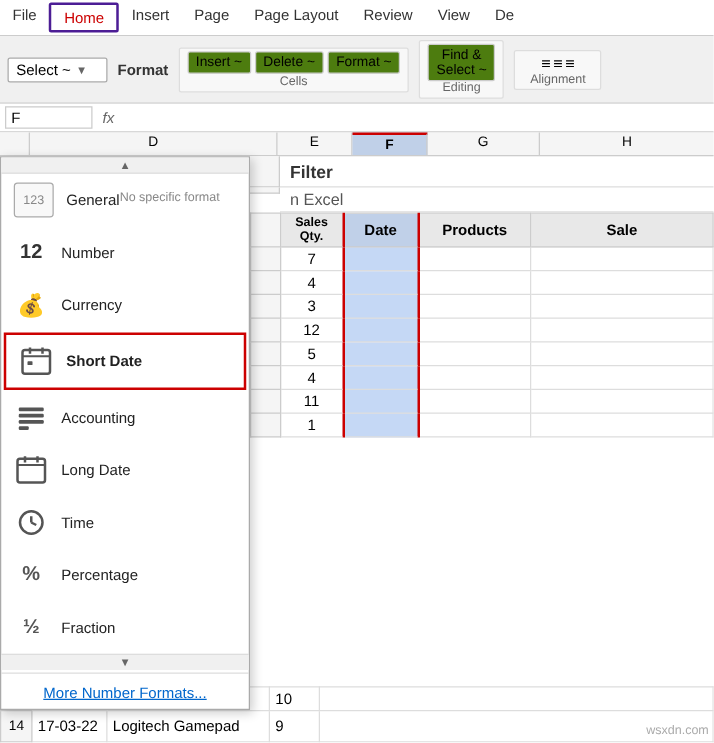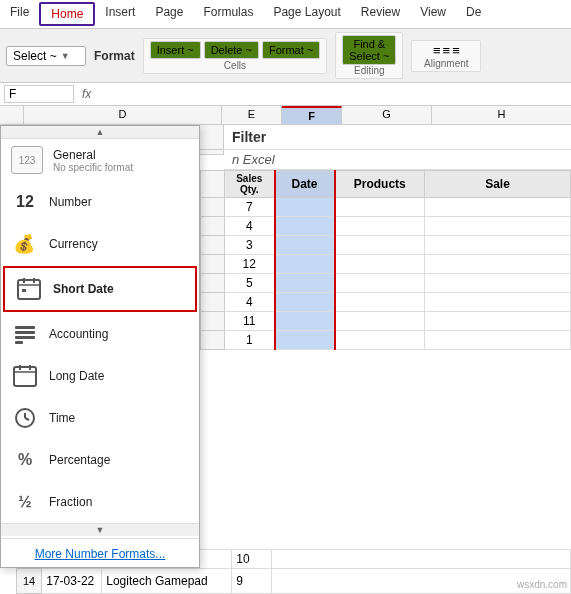--- a/index.html
+++ b/index.html
@@ -19,39 +19,38 @@
     
     .formula-bar { display: flex; align-items: center; border-bottom: 1px solid #ccc; padding: 2px 4px; gap: 4px; background: #fff; }
     .name-box { border: 1px solid #ccc; padding: 1px 4px; width: 70px; font-size: 12px; }
     .fx-label { font-size: 12px; color: #666; padding: 0 4px; font-style: italic; }
     .formula-input { flex: 1; border: none; outline: none; font-size: 12px; }
 
     
     .dropdown-overlay { position: absolute; top: 0; left: 0; z-index: 100; background: #fff; border: 1px solid #aaa; box-shadow: 2px 2px 8px rgba(0,0,0,0.2); width: 200px; }
     .dropdown-item { display: flex; align-items: center; padding: 7px 10px; gap: 10px; cursor: pointer; }
     .dropdown-icon { width: 28px; height: 28px; display: flex; align-items: center; justify-content: center; font-size: 18px; color: #555; flex-shrink: 0; }
-    .dropdown-text { display: flex; flex-direction: column; }
+    .dropdown-text { display: flex; flex-direction: row; }
     .dropdown-main { font-size: 12px; font-weight: 500; color: #222; }
     .dropdown-sub { font-size: 10px; color: #888; }
     .dropdown-divider { border-top: 1px solid #ddd; margin: 2px 0; }
     .dropdown-more { text-align: center; padding: 6px 10px; font-size: 12px; color: #0066cc; cursor: pointer; text-decoration: underline; }
 
     
     .main-content { display: flex; position: relative; }
     .watermark { position: absolute; bottom: 4px; right: 4px; font-size: 10px; color: #aaa; }
   </style>
 </head>
 <body>
 
 <div class="menu-bar">
   <span class="menu-item">File</span>
   <span class="menu-item active">Home</span>
   <span class="menu-item">Insert</span>
   <span class="menu-item">Page</span>
-  <span class="menu-item">Formulas</span>
   <span class="menu-item">Page Layout</span>
   <span class="menu-item">Review</span>
   <span class="menu-item">View</span>
   <span class="menu-item">De</span>
 </div>
 
 <div class="ribbon" style="background:#f0f0f0; padding:3px 6px; display:flex; align-items:center; gap:8px; border-bottom:1px solid #ccc;">
 
   <div style="display:flex; align-items:center; gap:8px;">
     <div class="select-box">
@@ -212,21 +211,21 @@
   </div>
 
   <div style="position:absolute; left:200px; top:0; right:0; bottom:0;">
 
     <div style="display:flex; align-items:stretch;">
       <div style="width:24px; background:#f5f5f5; border-right:1px solid #ccc; border-bottom:1px solid #ccc; text-align:center; font-size:11px; padding:2px 0;"></div>
       <div style="flex:1; padding:4px 8px; font-size:14px; font-weight:600; color:#333; border-bottom:1px solid #ddd;">
         <span>Filter</span>
       </div>
     </div>
-    <div style="display:flex; align-items:flex-start;font-style:italic;">
+    <div style="display:flex; align-items:flex-start;">
       <div style="width:24px; background:#f5f5f5; border-right:1px solid #ccc; border-bottom:1px solid #ccc; text-align:center; font-size:11px; padding:2px 0;"></div>
       <div style="flex:1; padding:2px 8px; font-size:13px; color:#555; border-bottom:1px solid #ddd;">
         <span>n Excel</span>
       </div>
     </div>
 
     <table style="width:100%; border-collapse:collapse;">
       <thead>
         <tr>
           <th style="width:24px; background:#f5f5f5; border:1px solid #ccc; font-size:11px; text-align:center; padding:2px;"></th>
@@ -291,21 +290,21 @@
             <td style="width: 50px; border: 1px solid rgb(221, 221, 221); font-size: 12px; padding: 2px 4px; text-align: center;">1</td>
             <td style="width: 60px; background: rgb(197, 216, 245); border-width: 1px 2px; border-style: solid; border-color: rgb(221, 221, 221) rgb(204, 0, 0); border-image: initial; font-size: 12px; padding: 2px 4px;"></td>
             <td style="width: 90px; border: 1px solid rgb(221, 221, 221); font-size: 12px; padding: 2px 4px;"></td>
             <td style="border: 1px solid rgb(221, 221, 221); font-size: 12px; padding: 2px 4px;"></td>
           </tr>
         </tbody>
     </table>
   </div>
 </div>
 
-<div style="position:absolute; bottom:0; left:16px; right:0;">
+<div style="position:absolute; bottom:0; left:0; right:0;">
   <table style="width:100%; border-collapse:collapse;">
     <tbody>
         <tr>
       <td style="width:24px; background:#f5f5f5; border:1px solid #ccc; text-align:center; font-size:11px; padding:2px;">13</td>
       <td style="width:60px; border:1px solid #ddd; font-size:12px; padding:2px 4px;">11-03-22</td>
       <td style="width:130px; border:1px solid #ddd; font-size:12px; padding:2px 4px;">JBL Headphones</td>
       <td style="width:40px; border:1px solid #ddd; font-size:12px; padding:2px 4px;">10</td>
       <td style="border:1px solid #ddd; font-size:12px; padding:2px 4px;"></td>
     </tr>
     <tr>

